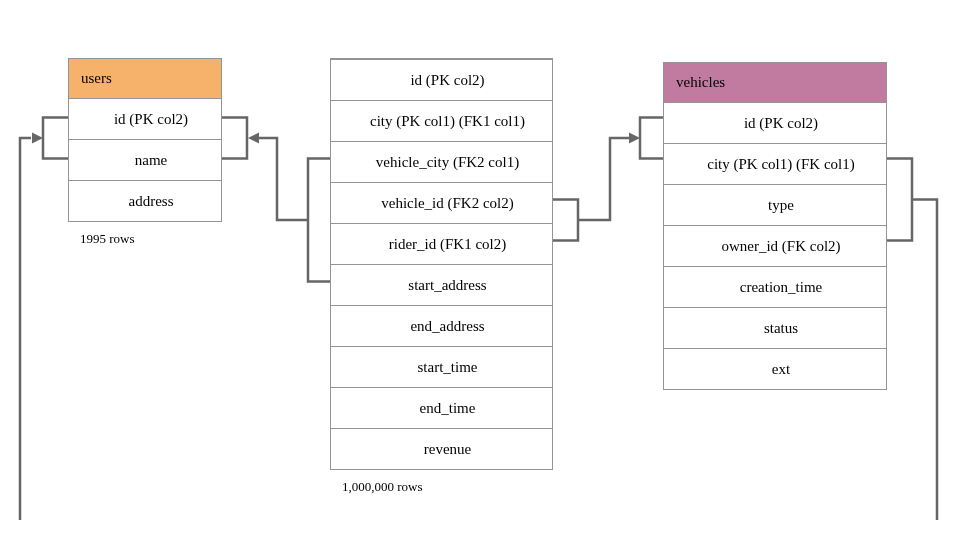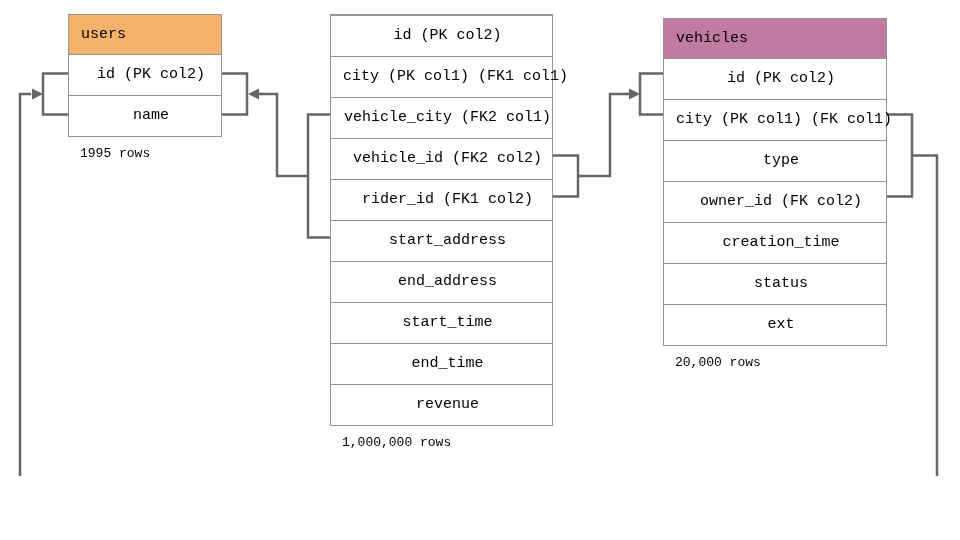--- a/index.html
+++ b/index.html
@@ -1,22 +1,23 @@
 <!DOCTYPE html>
 <html style="--line: #666666; --border: #949494;"><head>
 <meta charset="utf-8">
 <style>
   html, body { margin: 0; padding: 0; overflow: hidden; background: #ffffff; }
   .canvas {
     position: relative;
     width: 960px;
     height: 476px;
     background: #ffffff;
-    font-family: Liberation Mono, monospace;
+    font-family: Liberation Serif, serif;
     color: #000000;
+    margin-top: 44px;
   }
   .connectors {
     position: absolute;
     left: 0; top: 0;
     width: 960px; height: 540px;
   }
   .connectors polyline {
     fill: none;
     stroke: var(--line, #666666);
     stroke-width: 2.5;
@@ -87,20 +88,21 @@
       <polyline points="68,73.5 43,73.5 43,114.5 68,114.5"></polyline>
     </g>
   </svg>
 
   <div class="table t-users">
     <div class="table-box">
       <div class="thead" style="background: rgb(246, 178, 107);">users</div>
       <div>
           <div class="trow">id (PK col2)</div>
           <div class="trow">name</div>
+          <div class="trow">address</div>
         </div>
     </div>
     <div class="row-count">1995 rows</div>
   </div>
 
   <div class="table t-rides">
     <div class="table-box">
       <div>
           <div class="trow">id (PK col2)</div>
           <div class="trow">city (PK col1) (FK1 col1)</div>
@@ -123,16 +125,15 @@
       <div>
           <div class="trow">id (PK col2)</div>
           <div class="trow">city (PK col1) (FK col1)</div>
           <div class="trow">type</div>
           <div class="trow">owner_id (FK col2)</div>
           <div class="trow">creation_time</div>
           <div class="trow">status</div>
           <div class="trow">ext</div>
         </div>
     </div>
-    <div class="row-count">20,000 rows</div>
   </div>
 
 </div>
 
 </body></html>

